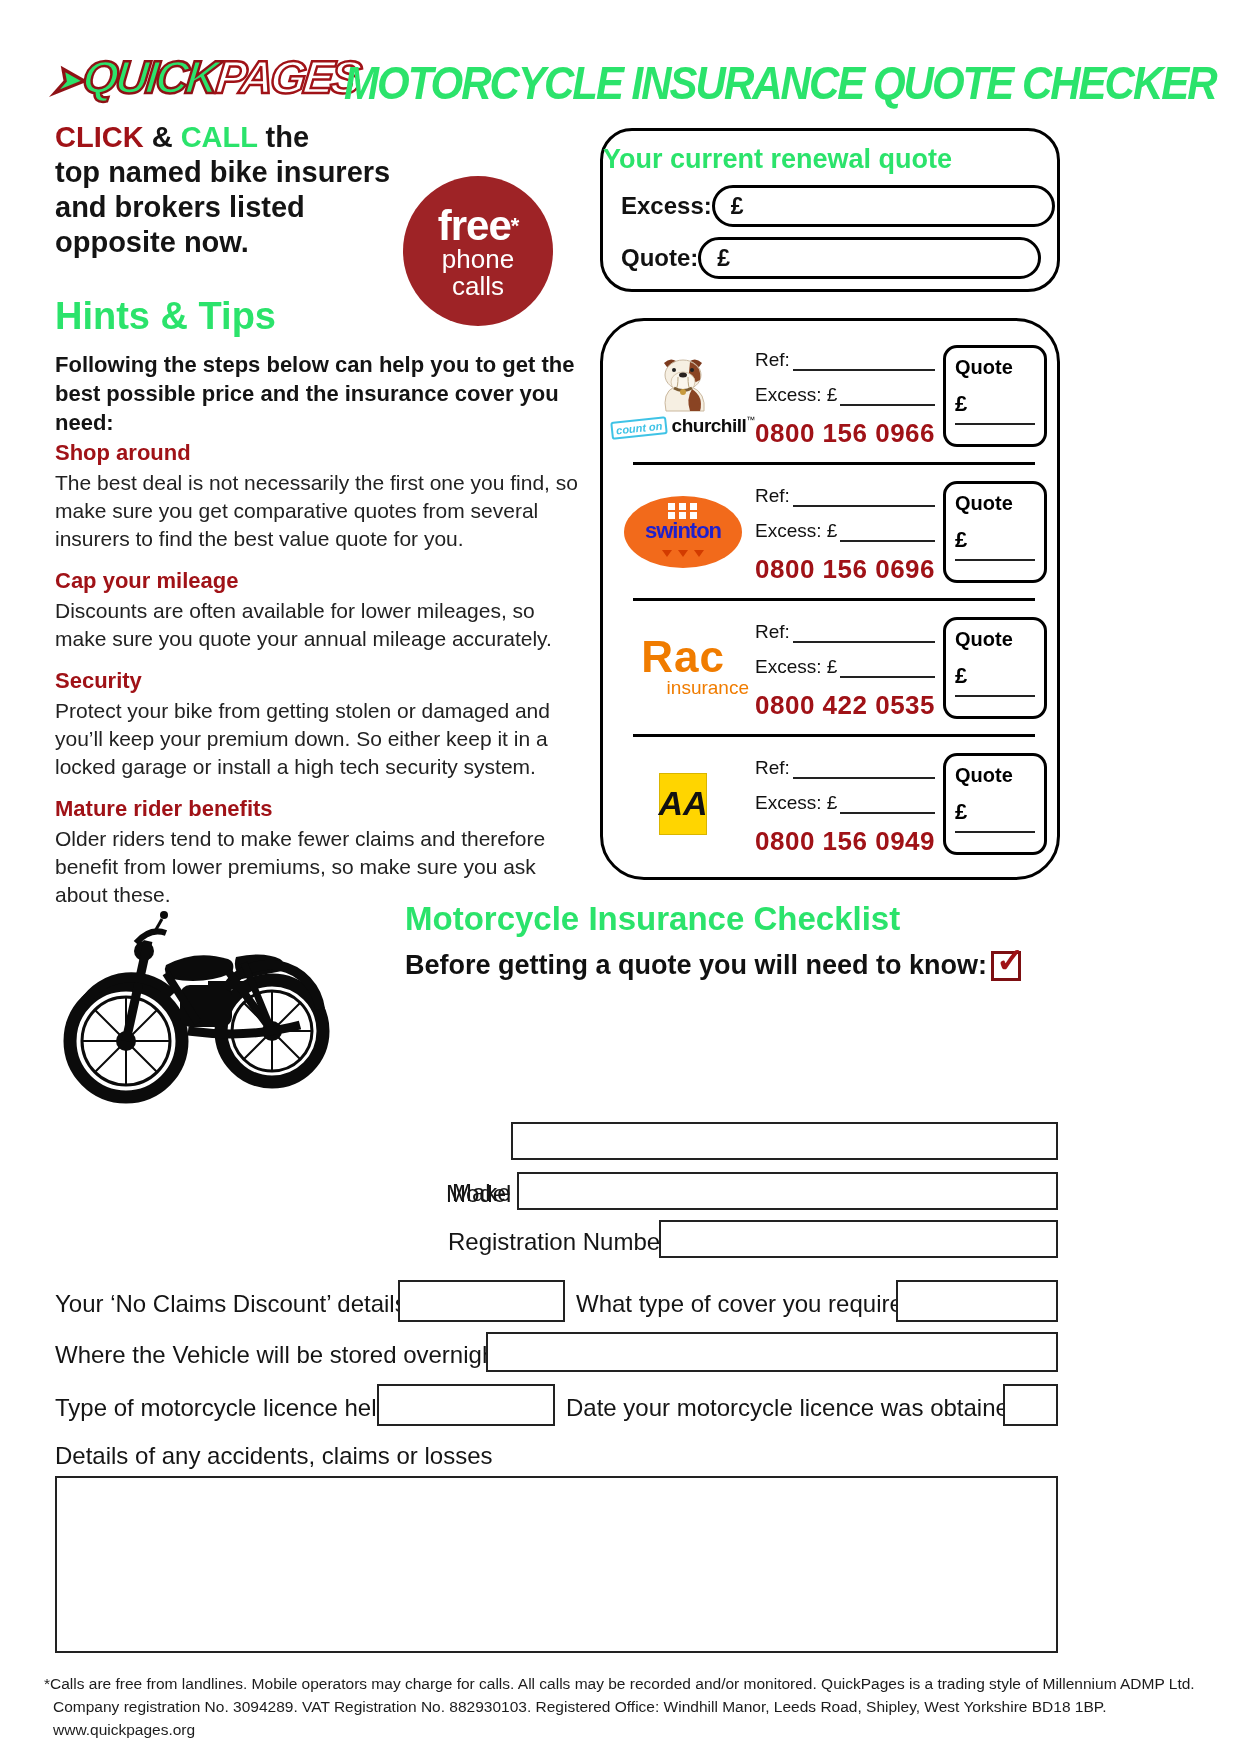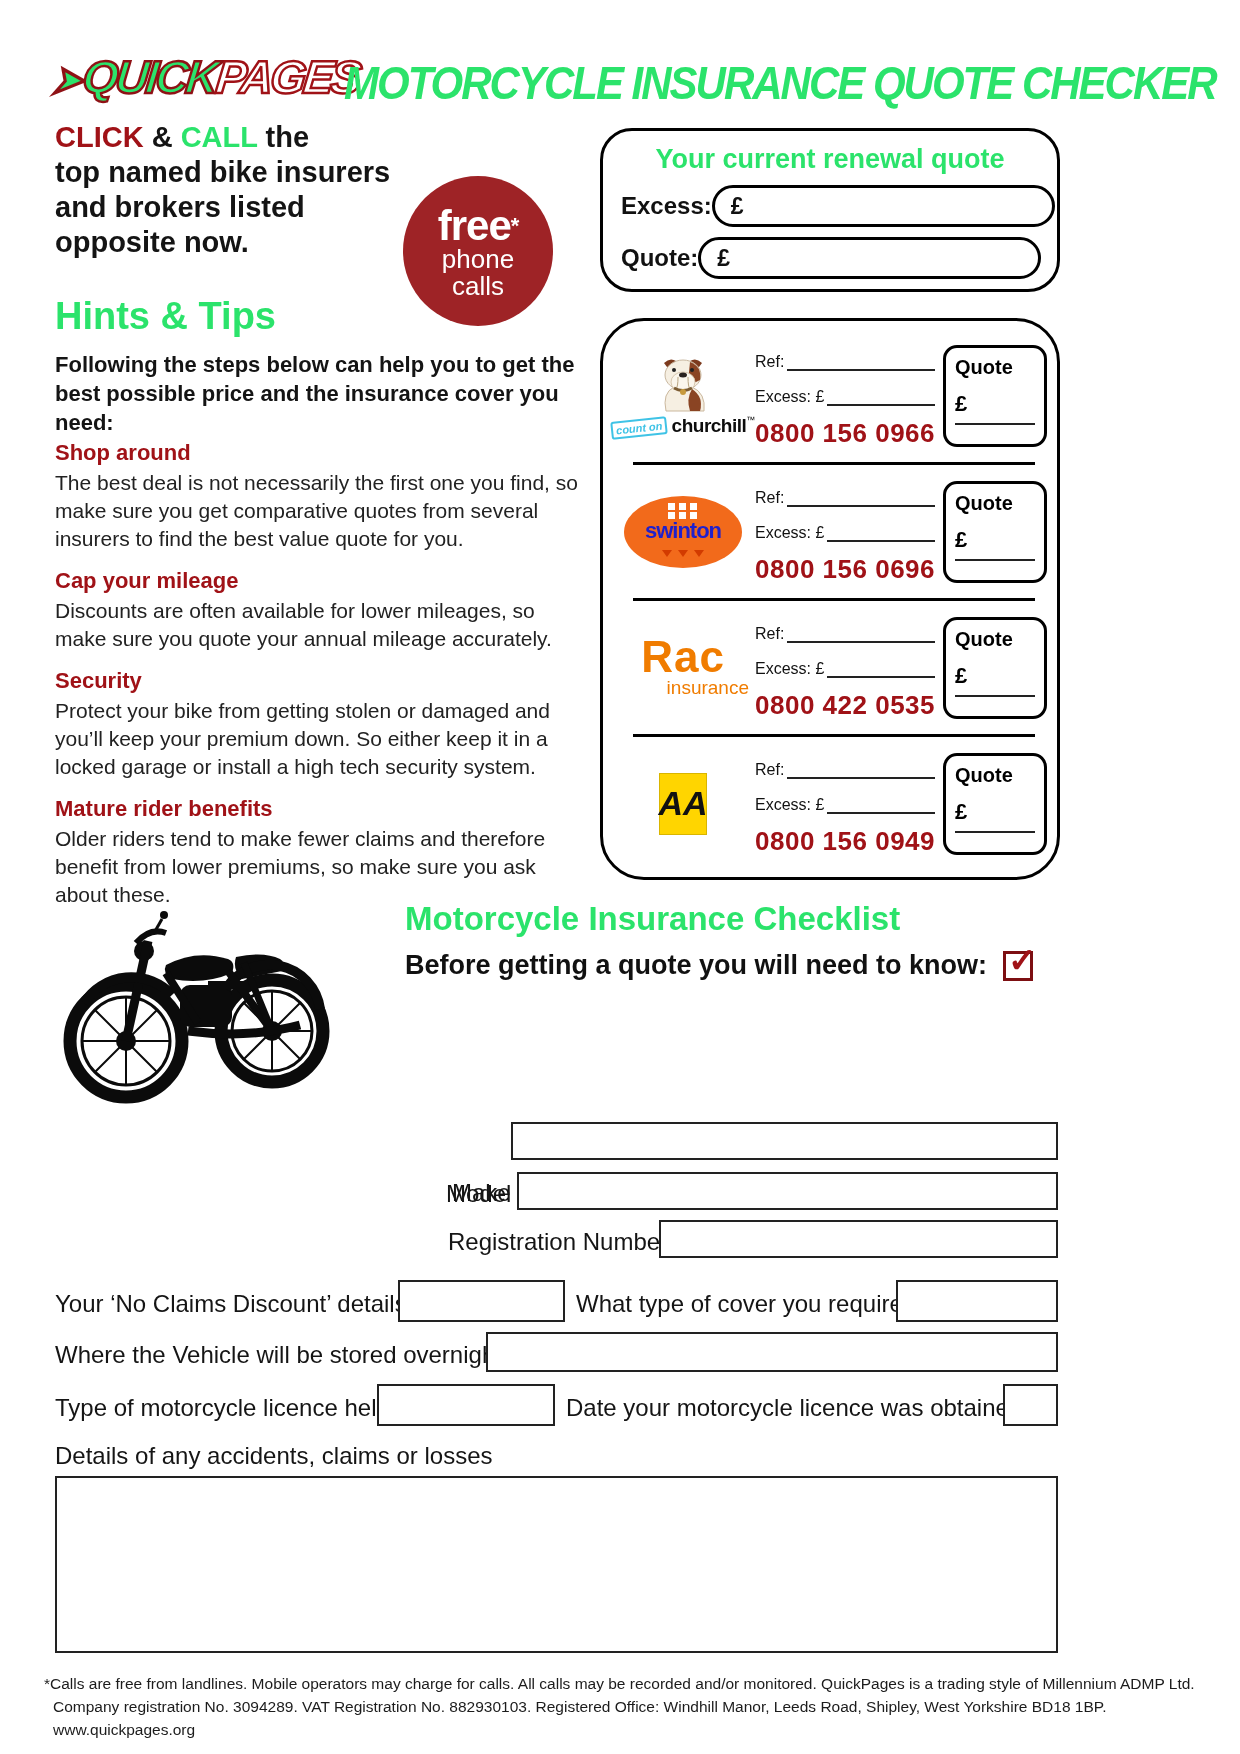--- a/index.html
+++ b/index.html
@@ -31,36 +31,36 @@
   .hints-intro { position:absolute; left:55px; top:350px; width:520px; font-size:22px; font-weight:800;
                  line-height:29px; color:#141414; }
   .hints { position:absolute; left:55px; top:440px; width:535px; }
   .hint-title { font-size:22px; font-weight:800; color:#a01217; margin:15px 0 3px; }
   .hint-title:first-child { margin-top:0; }
   .hint-body { font-size:21px; line-height:28px; color:#222; }
 
   
   .renewal { position:absolute; left:600px; top:128px; width:460px; height:164px;
              border:3px solid #000; border-radius:32px; background:#fff; }
-  .renewal-title { text-align:center; color:#2be36b; font-weight:800; font-size:27px; margin-top:13px; }
+  .renewal-title { color:#2be36b; font-weight:800; font-size:27px; margin-top:13px; }
   .ren-row { display:flex; align-items:center; margin:10px 16px 0 18px; }
   .ren-label { font-weight:800; font-size:24px; width:92px; color:#111; }
   .ren-pill { flex:1; height:42px; border:3px solid #000; border-radius:21px; display:flex;
               align-items:center; padding:0 12px 0 16px; background:#fff; }
   .ren-pound { font-weight:800; font-size:23px; margin-right:8px; color:#111; }
   .ren-input { flex:1; border:none; outline:none; font-size:22px; font-family:inherit; background:transparent; }
 
   
   .insurers { position:absolute; left:600px; top:318px; width:460px; height:562px;
               border:3px solid #000; border-radius:44px; background:#fff; padding:8px 12px 6px 14px; }
   .insurer-row { height:133px; display:flex; align-items:center; }
   .insurer-divider { border-top:3px solid #000; margin:0 10px 0 16px; }
   .logo-cell { width:132px; min-width:132px; display:flex; flex-direction:column; align-items:center; justify-content:center; }
   .mid-cell { flex:1; padding:4px 8px 0 6px; display:flex; flex-direction:column; }
-  .fill-line { display:flex; align-items:flex-end; font-size:16px; color:#111; height:25px; margin-bottom:10px; }
+  .fill-line { display:flex; align-items:flex-end; font-size:19px; color:#111; height:25px; margin-bottom:10px; }
   .fill-line .wline { flex:1; border-bottom:2px solid #222; margin-left:3px; height:18px; }
   .phone { font-size:26px; font-weight:800; color:#a01217; margin-top:2px; white-space:nowrap; letter-spacing:0.5px; }
   .quote-cell { width:104px; min-width:104px; height:102px; border:3px solid #000; border-radius:14px;
                 padding:8px 9px 0; align-self:center; background:#fff; }
   .q-label { font-weight:800; font-size:20px; color:#000; }
   .q-pound { font-weight:800; font-size:22px; color:#000; margin-top:12px; border-bottom:2px solid #222; padding-bottom:6px; }
 
   
   .ch-brand { margin-top:2px; white-space:nowrap; }
   .ch-stamp { color:#3fc3e6; border:2px solid #3fc3e6; border-radius:3px; font-size:11px; font-weight:700;
@@ -76,21 +76,21 @@
   .sw-tris i { display:inline-block; width:0; height:0; border-left:5px solid transparent;
                border-right:5px solid transparent; border-top:7px solid #d23b00; margin:0 3px; }
   .rac-text { font-weight:900; font-size:44px; line-height:40px; color:#f07c00; letter-spacing:1px; }
   .rac-sub { font-size:19px; color:#f07c00; text-align:right; width:100%; padding-left:10px; }
   .aa-box { width:48px; height:62px; background:#ffd500; border:1px solid #d9b500; display:flex;
             align-items:center; justify-content:center; font-style:italic; font-weight:900; font-size:34px; color:#111; }
 
   
   .check-heading { position:absolute; left:405px; top:900px; font-size:33px; font-weight:800; color:#2be36b; }
   .check-sub { position:absolute; left:405px; top:950px; font-size:27px; font-weight:800; color:#111;
-               display:flex; align-items:center; gap:16px; }
+               display:flex; align-items:center; gap:4px; }
   .checkbox { width:30px; height:30px; border:3px solid #7d0f12; background:#fff; position:relative; }
   .checkbox .tick { position:absolute; left:2px; top:-14px; color:#a01217; font-size:34px; font-weight:900; }
   .bike { position:absolute; left:48px; top:893px; width:300px; height:215px; }
 
   
   .flabel { position:absolute; font-size:24px; color:#151515; white-space:nowrap; }
   .fbox { position:absolute; border:2.5px solid #222; background:#fff; font-size:20px;
           font-family:inherit; padding:0 8px; outline:none; }
   textarea.fbox { resize:none; padding:6px 8px; }
 

